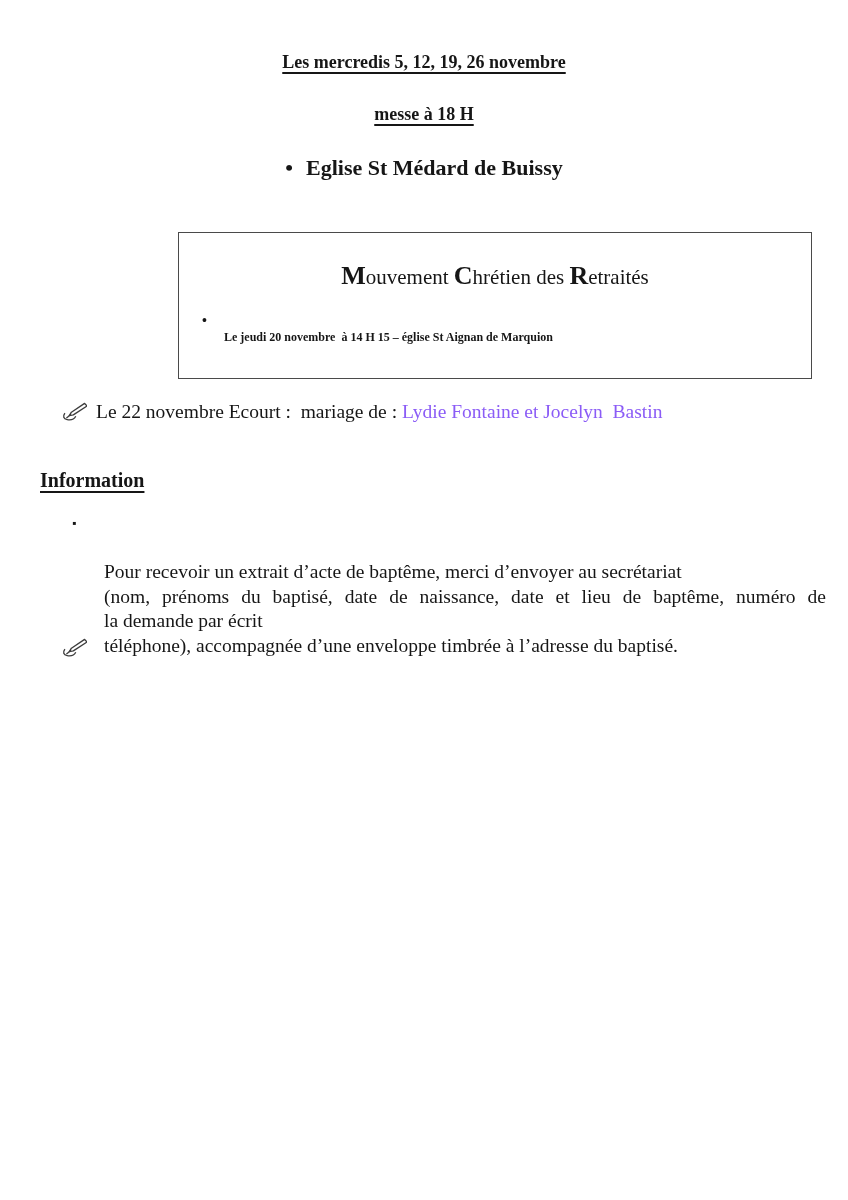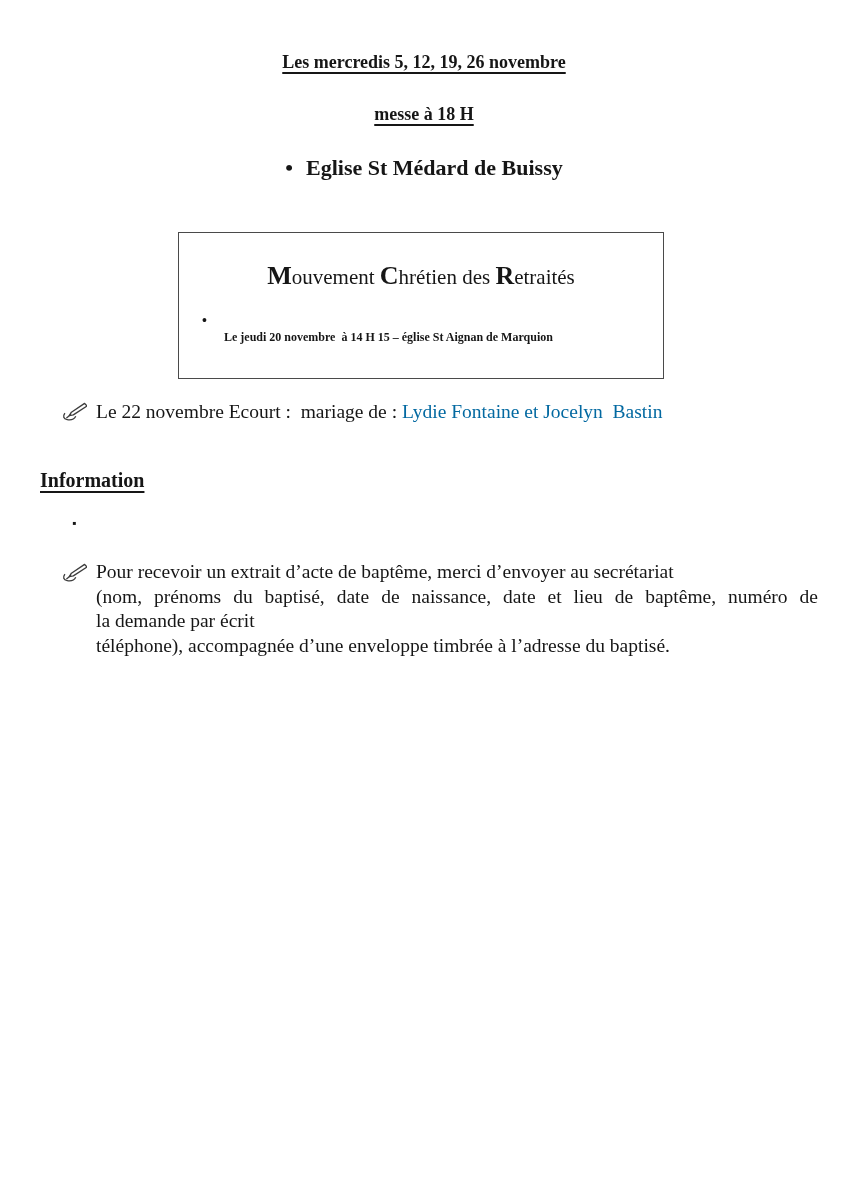--- a/index.html
+++ b/index.html
@@ -27,21 +27,21 @@
     text-underline-offset: 4px;
   }
   .t2 { margin-top: 31px; }
   .church-line { margin-top: 30px; font-size: 22px; font-weight: bold; }
   .church-line .bullet-round { margin-right: 13px; }
 
   
   .mcr-box {
     box-sizing: border-box;
     margin: 51px 0 0 178px;
-    width: 486px;
+    width: 634px;
     min-height: 147px;
     border: 1.5px solid #4a4a4a;
     padding: 28px 18px 24px 18px;
   }
   .mcr-title { text-align: center; font-size: 21px; }
   .mcr-title .cap { font-weight: bold; font-size: 26px; }
   .mcr-activity {
     margin-top: 21px;
     font-family: "Liberation Sans", sans-serif;
     font-size: 16px;
@@ -59,21 +59,21 @@
 
   
   .wedding-line {
     margin: 22px 0 0 62px;
     font-size: 19.5px;
     display: flex;
     align-items: center;
   }
   .hand-icon { width: 25px; height: 20px; margin-right: 9px; flex: none; }
   .wedding-text { white-space: pre-wrap; }
-  .gray { color: #0369a1; }
+  .gray { color: #8b5cf6; }
 
   
   .info-heading {
     margin: 46px 0 0 40px;
     width: fit-content;
     font-size: 20px;
     font-weight: bold;
     text-decoration: underline;
     text-decoration-thickness: 2px;
     text-underline-offset: 4px;
@@ -87,21 +87,21 @@
   .bullet-square { font-size: 12px; margin-right: 8px; position: relative; top: -2px; }
   .sec-text { white-space: pre-wrap; }
   .sec-text b { font-weight: bold; }
   .sec-text .ul {
     text-decoration: underline;
     text-decoration-thickness: 2px;
     text-underline-offset: 4px;
   }
 
   
-  .bapteme { margin: 27px 0 4px 62px; display: flex; align-items: flex-start; }
+  .bapteme { margin: 27px 0 4px 62px; display: flex; align-items: flex-end; gap: 8px; }
   .bapteme .hand-icon { margin-top: 3px; }
   .bapteme-text { width: 722px; font-size: 19.5px; line-height: 24.5px; }
   .bl { display: block; white-space: pre-wrap; }
   .bl.just { white-space: normal; text-align: justify; text-align-last: justify; }
 </style>
 </head>
 <body>
 
 <div class="page">
 

